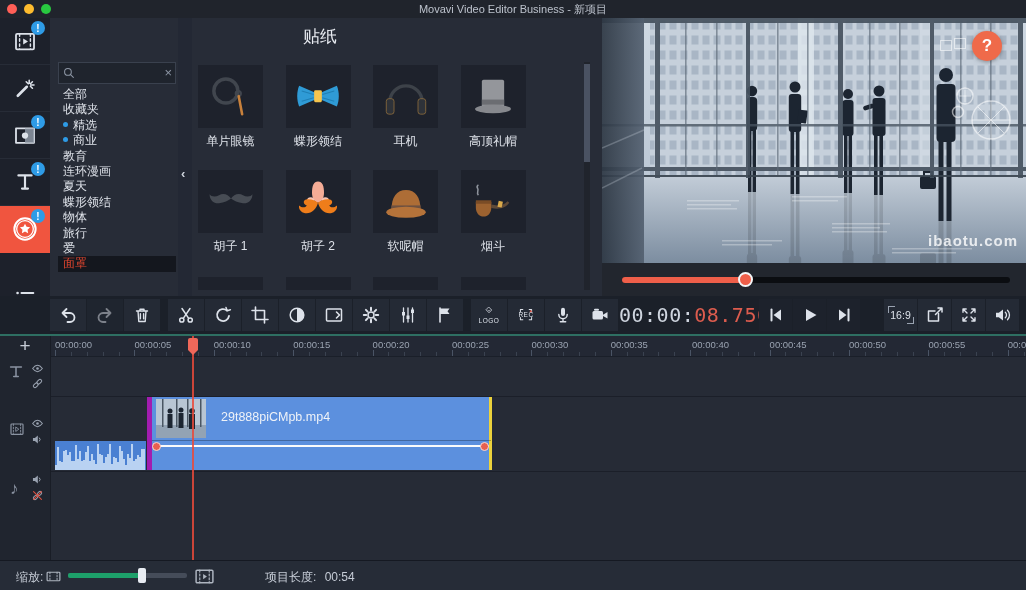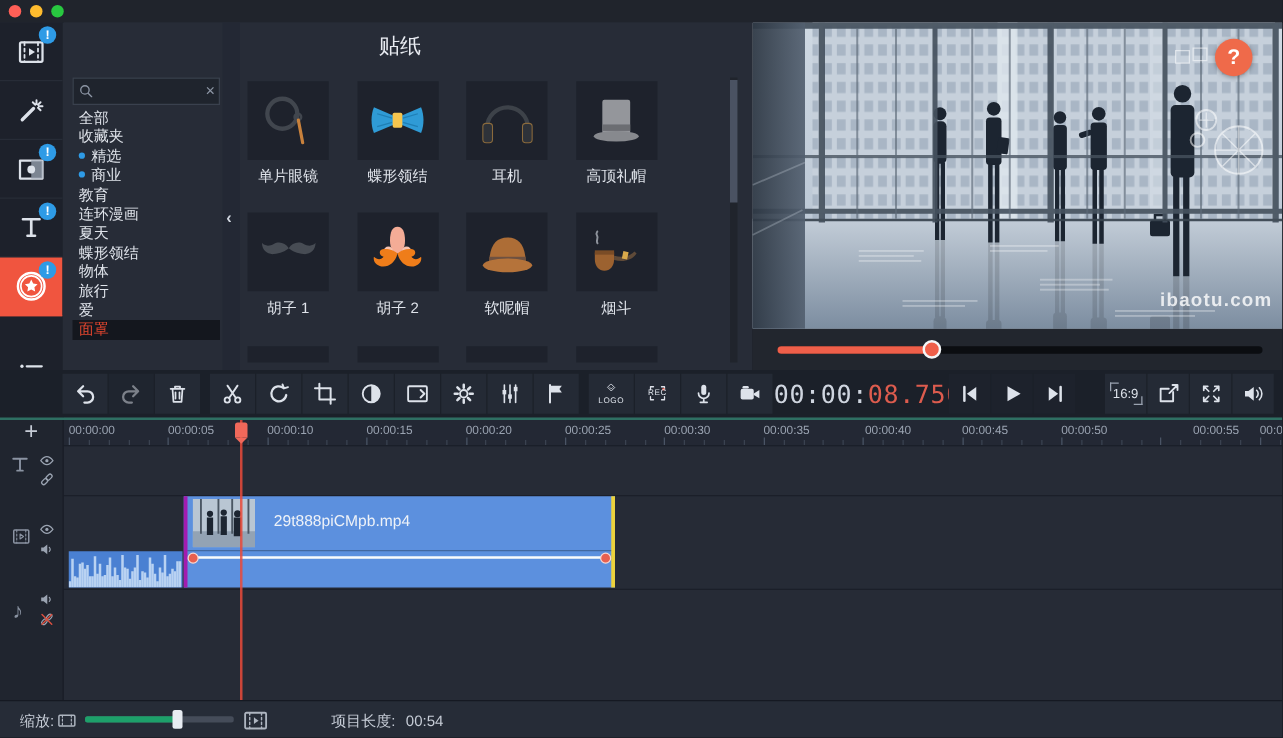--- a/index.html
+++ b/index.html
@@ -91,21 +91,21 @@
   .th-mini{position:absolute;cursor:pointer;}
   #plus-btn{position:absolute;left:12px;top:0px;width:26px;height:20px;color:#c6ccd6;font-size:19px;line-height:20px;
             text-align:center;cursor:pointer;}
   .clip{position:absolute;box-sizing:border-box;}
   #clipA{left:55px;top:61px;width:91px;height:43px;background:#4a80d2;}
   #clipA-thumb{position:absolute;left:1px;top:1px;width:63px;height:41px;background:#040404;}
   #clipA-speed{position:absolute;left:62px;top:14px;width:28px;text-align:center;color:#f2f5fa;font-size:11px;}
   #clipA-audio{left:55px;top:105px;width:91px;height:29px;background:#4a80d2;}
   #waveform{position:absolute;left:0;bottom:0;width:91px;height:29px;display:flex;align-items:flex-end;overflow:hidden;}
   .wbar{width:2px;background:#b9d2f2;flex:none;}
-  #clipB{left:147px;top:61px;width:345px;height:73px;background:#5c90de;border-left:3px solid #a21caf;
+  #clipB{left:147px;top:61px;width:345px;height:73px;background:#5c90de;border-left:5px solid #a21caf;
          border-right:3px solid #ecd23c;cursor:pointer;}
   #clipB-split{position:absolute;left:0;top:43px;width:339px;height:1px;background:rgba(0,0,0,.28);}
   #clipB-thumb{position:absolute;left:4px;top:2px;width:50px;height:39px;overflow:hidden;}
   #clipB-name{position:absolute;left:69px;top:13px;font-size:12.5px;color:#eef2f8;white-space:nowrap;}
   #env-line{position:absolute;left:2px;top:48px;width:335px;height:2px;background:#fafbfc;}
   .env-dot{position:absolute;top:45px;width:7px;height:7px;border-radius:50%;background:#e8604f;border:1px solid #f8d9d4;
            box-sizing:content-box;cursor:pointer;}
   #playhead-line{position:absolute;left:192px;top:0;width:2px;height:224px;background:rgba(233,74,58,.85);z-index:6;}
   #playhead-cap{position:absolute;left:188px;top:2px;width:10px;height:12px;background:#f0685a;border-radius:2px 2px 0 0;z-index:7;}
   #playhead-cap:after{content:"";position:absolute;left:0;top:12px;border-left:5px solid transparent;
@@ -123,20 +123,21 @@
 </style>
 </head>
 <body>
 
 <div id="app">
 
   <div id="titlebar">
     <div class="light" style="background:#ff5f57"></div>
     <div class="light" style="background:#febc2e"></div>
     <div class="light" style="background:#28c840"></div>
+    <div id="win-title">Movavi Video Editor Business - 新项目</div>
   </div>
 
   <div id="rail">
       <div class="rail-item" style="top: 0px;">
         <span>
           <svg width="24" height="24" viewBox="0 0 20 20" fill="none" stroke="#dde2ea" stroke-width="1.5" stroke-linecap="round" stroke-linejoin="round">
             <rect x="2.5" y="4" width="15" height="13" rx="1"></rect>
             <path d="M5.5 4v13 M14.5 4v13" stroke-dasharray="2 2.2" stroke-width="1.2"></path>
             <path d="M8.5 8l4 2.5-4 2.5Z" fill="#dde2ea" stroke="none"></path>
           </svg>
@@ -616,21 +617,21 @@
         <div class="ruler-label" style="left: 84.4px;">00:00:05</div>
         <div class="ruler-label" style="left: 163.8px;">00:00:10</div>
         <div class="ruler-label" style="left: 243.2px;">00:00:15</div>
         <div class="ruler-label" style="left: 322.6px;">00:00:20</div>
         <div class="ruler-label" style="left: 402px;">00:00:25</div>
         <div class="ruler-label" style="left: 481.4px;">00:00:30</div>
         <div class="ruler-label" style="left: 560.8px;">00:00:35</div>
         <div class="ruler-label" style="left: 642px;">00:00:40</div>
         <div class="ruler-label" style="left: 719.6px;">00:00:45</div>
         <div class="ruler-label" style="left: 799px;">00:00:50</div>
-        <div class="ruler-label" style="left: 878.4px; margin-left: 26px;">00:00:55</div>
+        <div class="ruler-label" style="left: 878.4px;">00:00:55</div>
         <div class="ruler-label" style="left: 957.8px;">00:01:00</div>
         <div class="tick" style="left: 5px; height: 6px; background: rgb(74, 84, 101);"></div>
         <div class="tick" style="left: 20.88px; height: 4px; background: rgb(58, 66, 80);"></div>
         <div class="tick" style="left: 36.76px; height: 4px; background: rgb(58, 66, 80);"></div>
         <div class="tick" style="left: 52.64px; height: 4px; background: rgb(58, 66, 80);"></div>
         <div class="tick" style="left: 68.52px; height: 4px; background: rgb(58, 66, 80);"></div>
         <div class="tick" style="left: 84.4px; height: 6px; background: rgb(74, 84, 101);"></div>
         <div class="tick" style="left: 100.28px; height: 4px; background: rgb(58, 66, 80);"></div>
         <div class="tick" style="left: 116.16px; height: 4px; background: rgb(58, 66, 80);"></div>
         <div class="tick" style="left: 132.04px; height: 4px; background: rgb(58, 66, 80);"></div>

